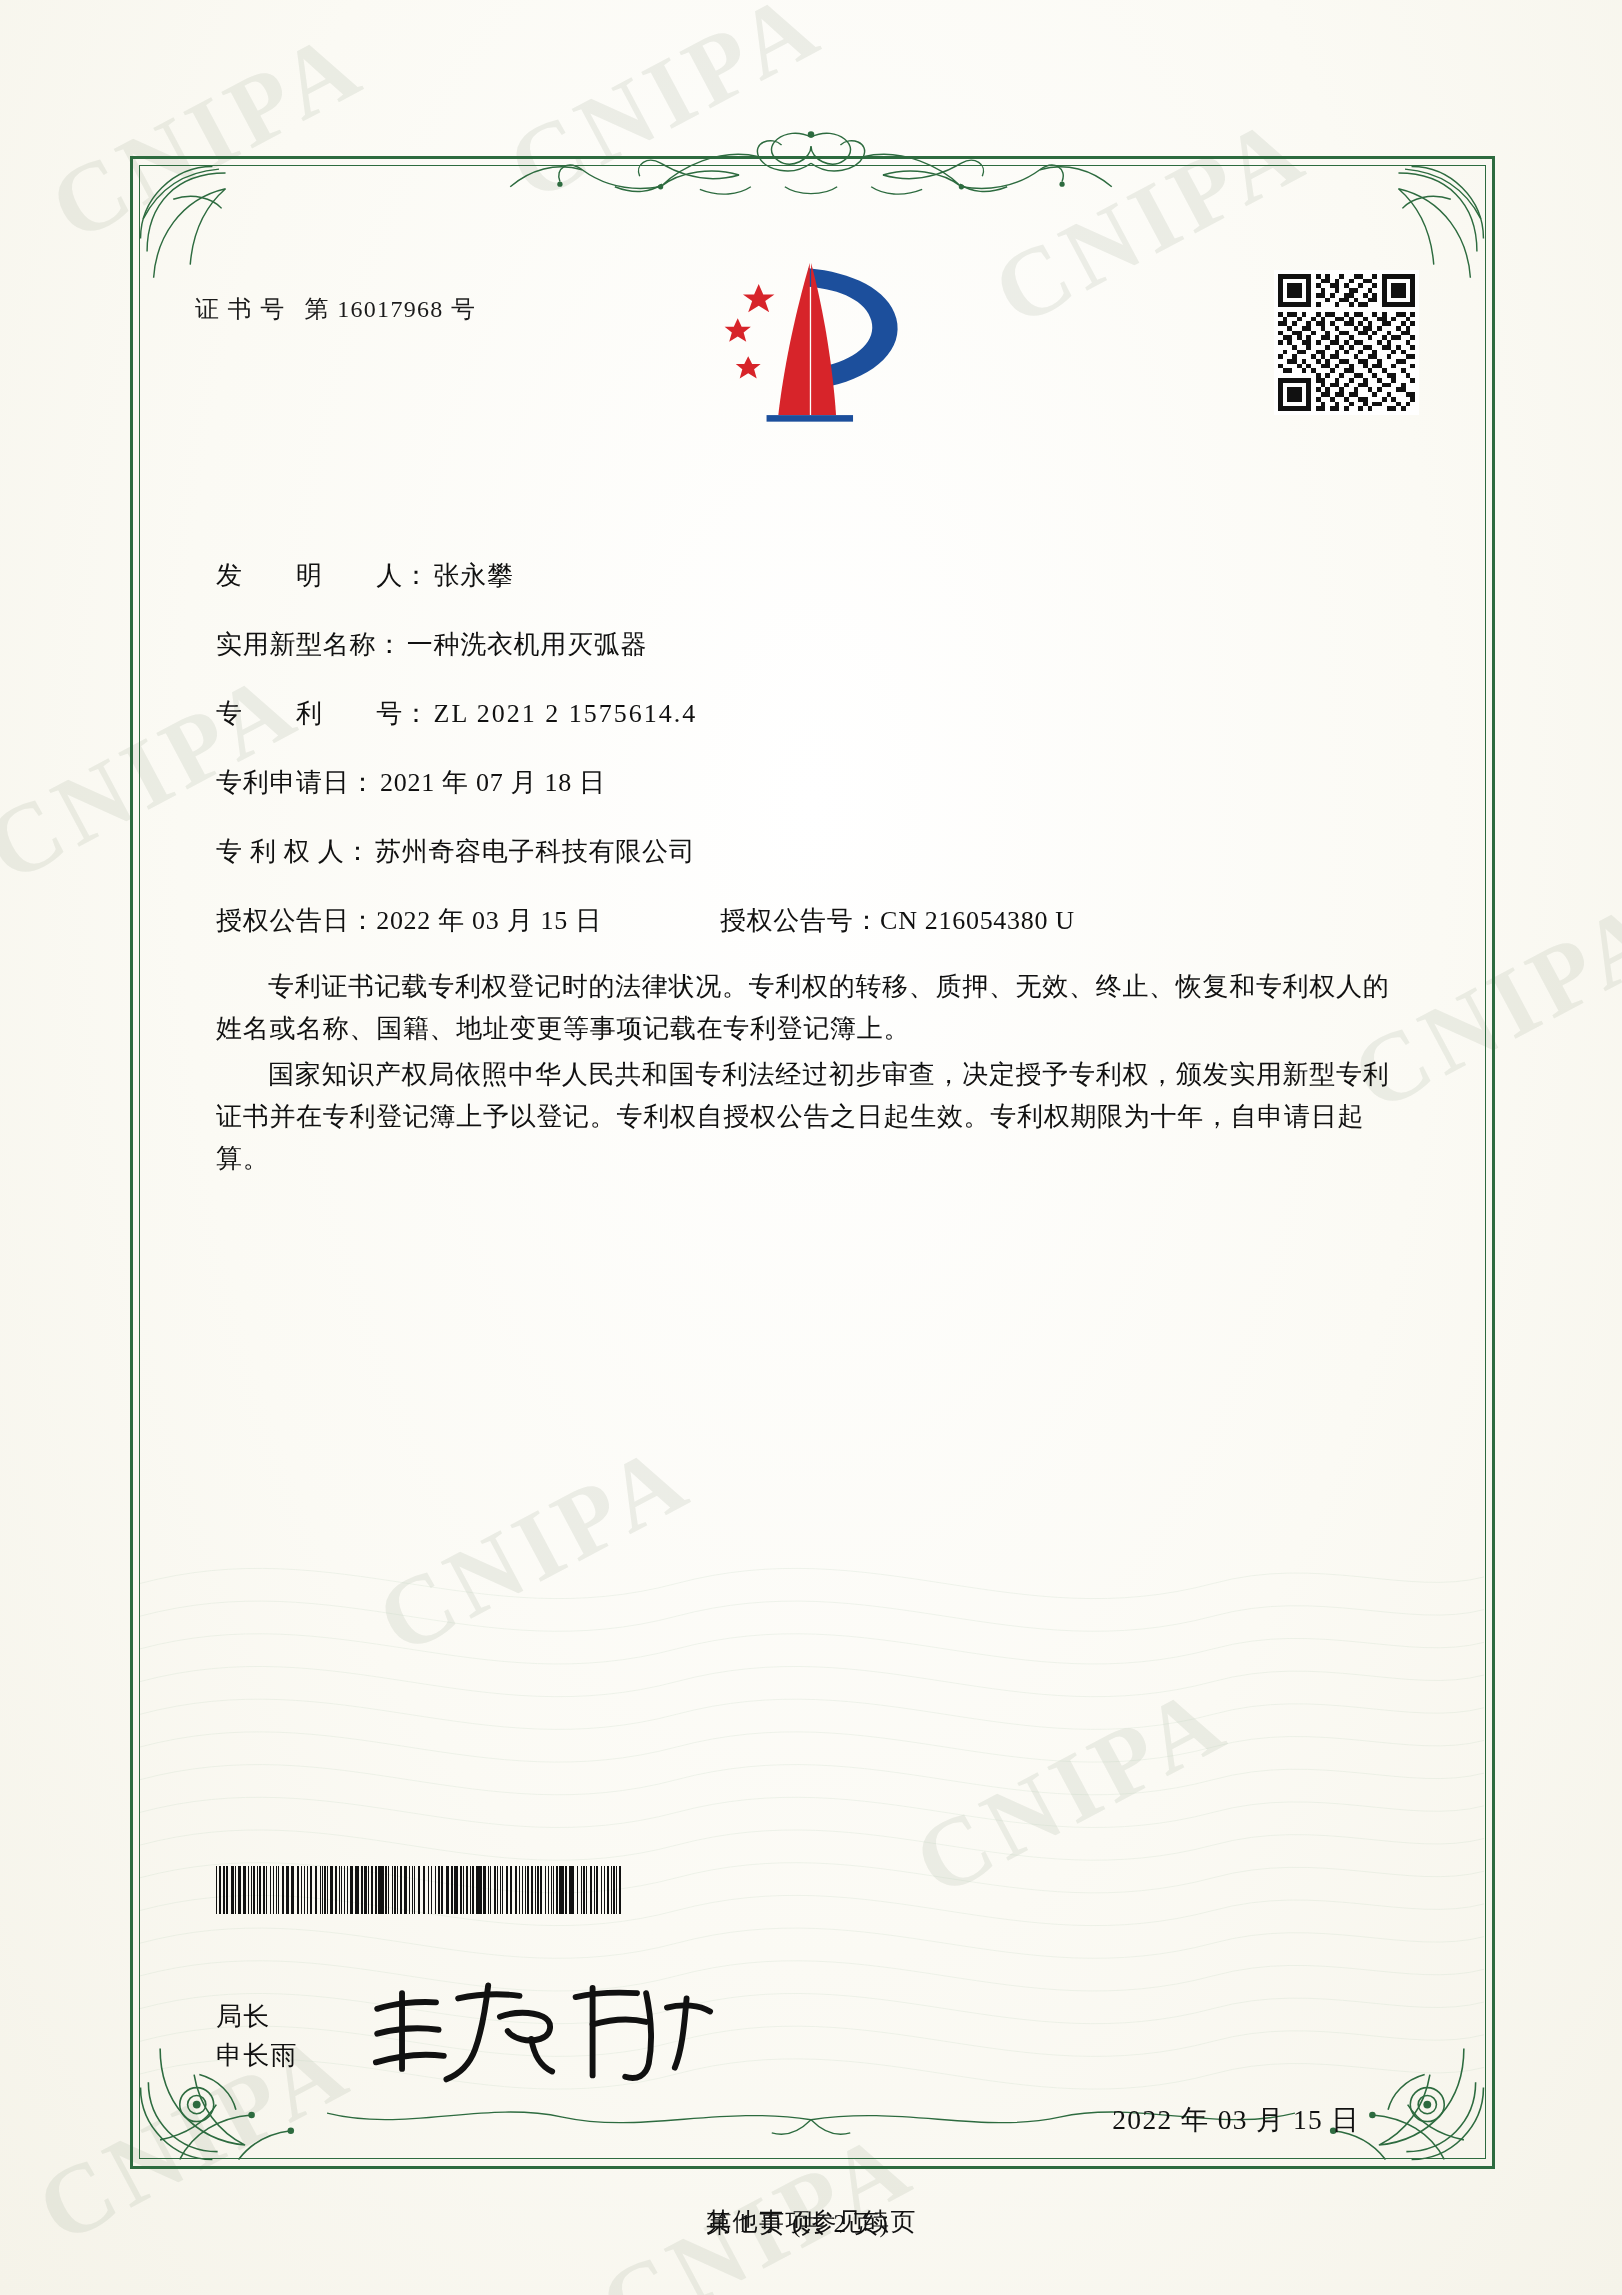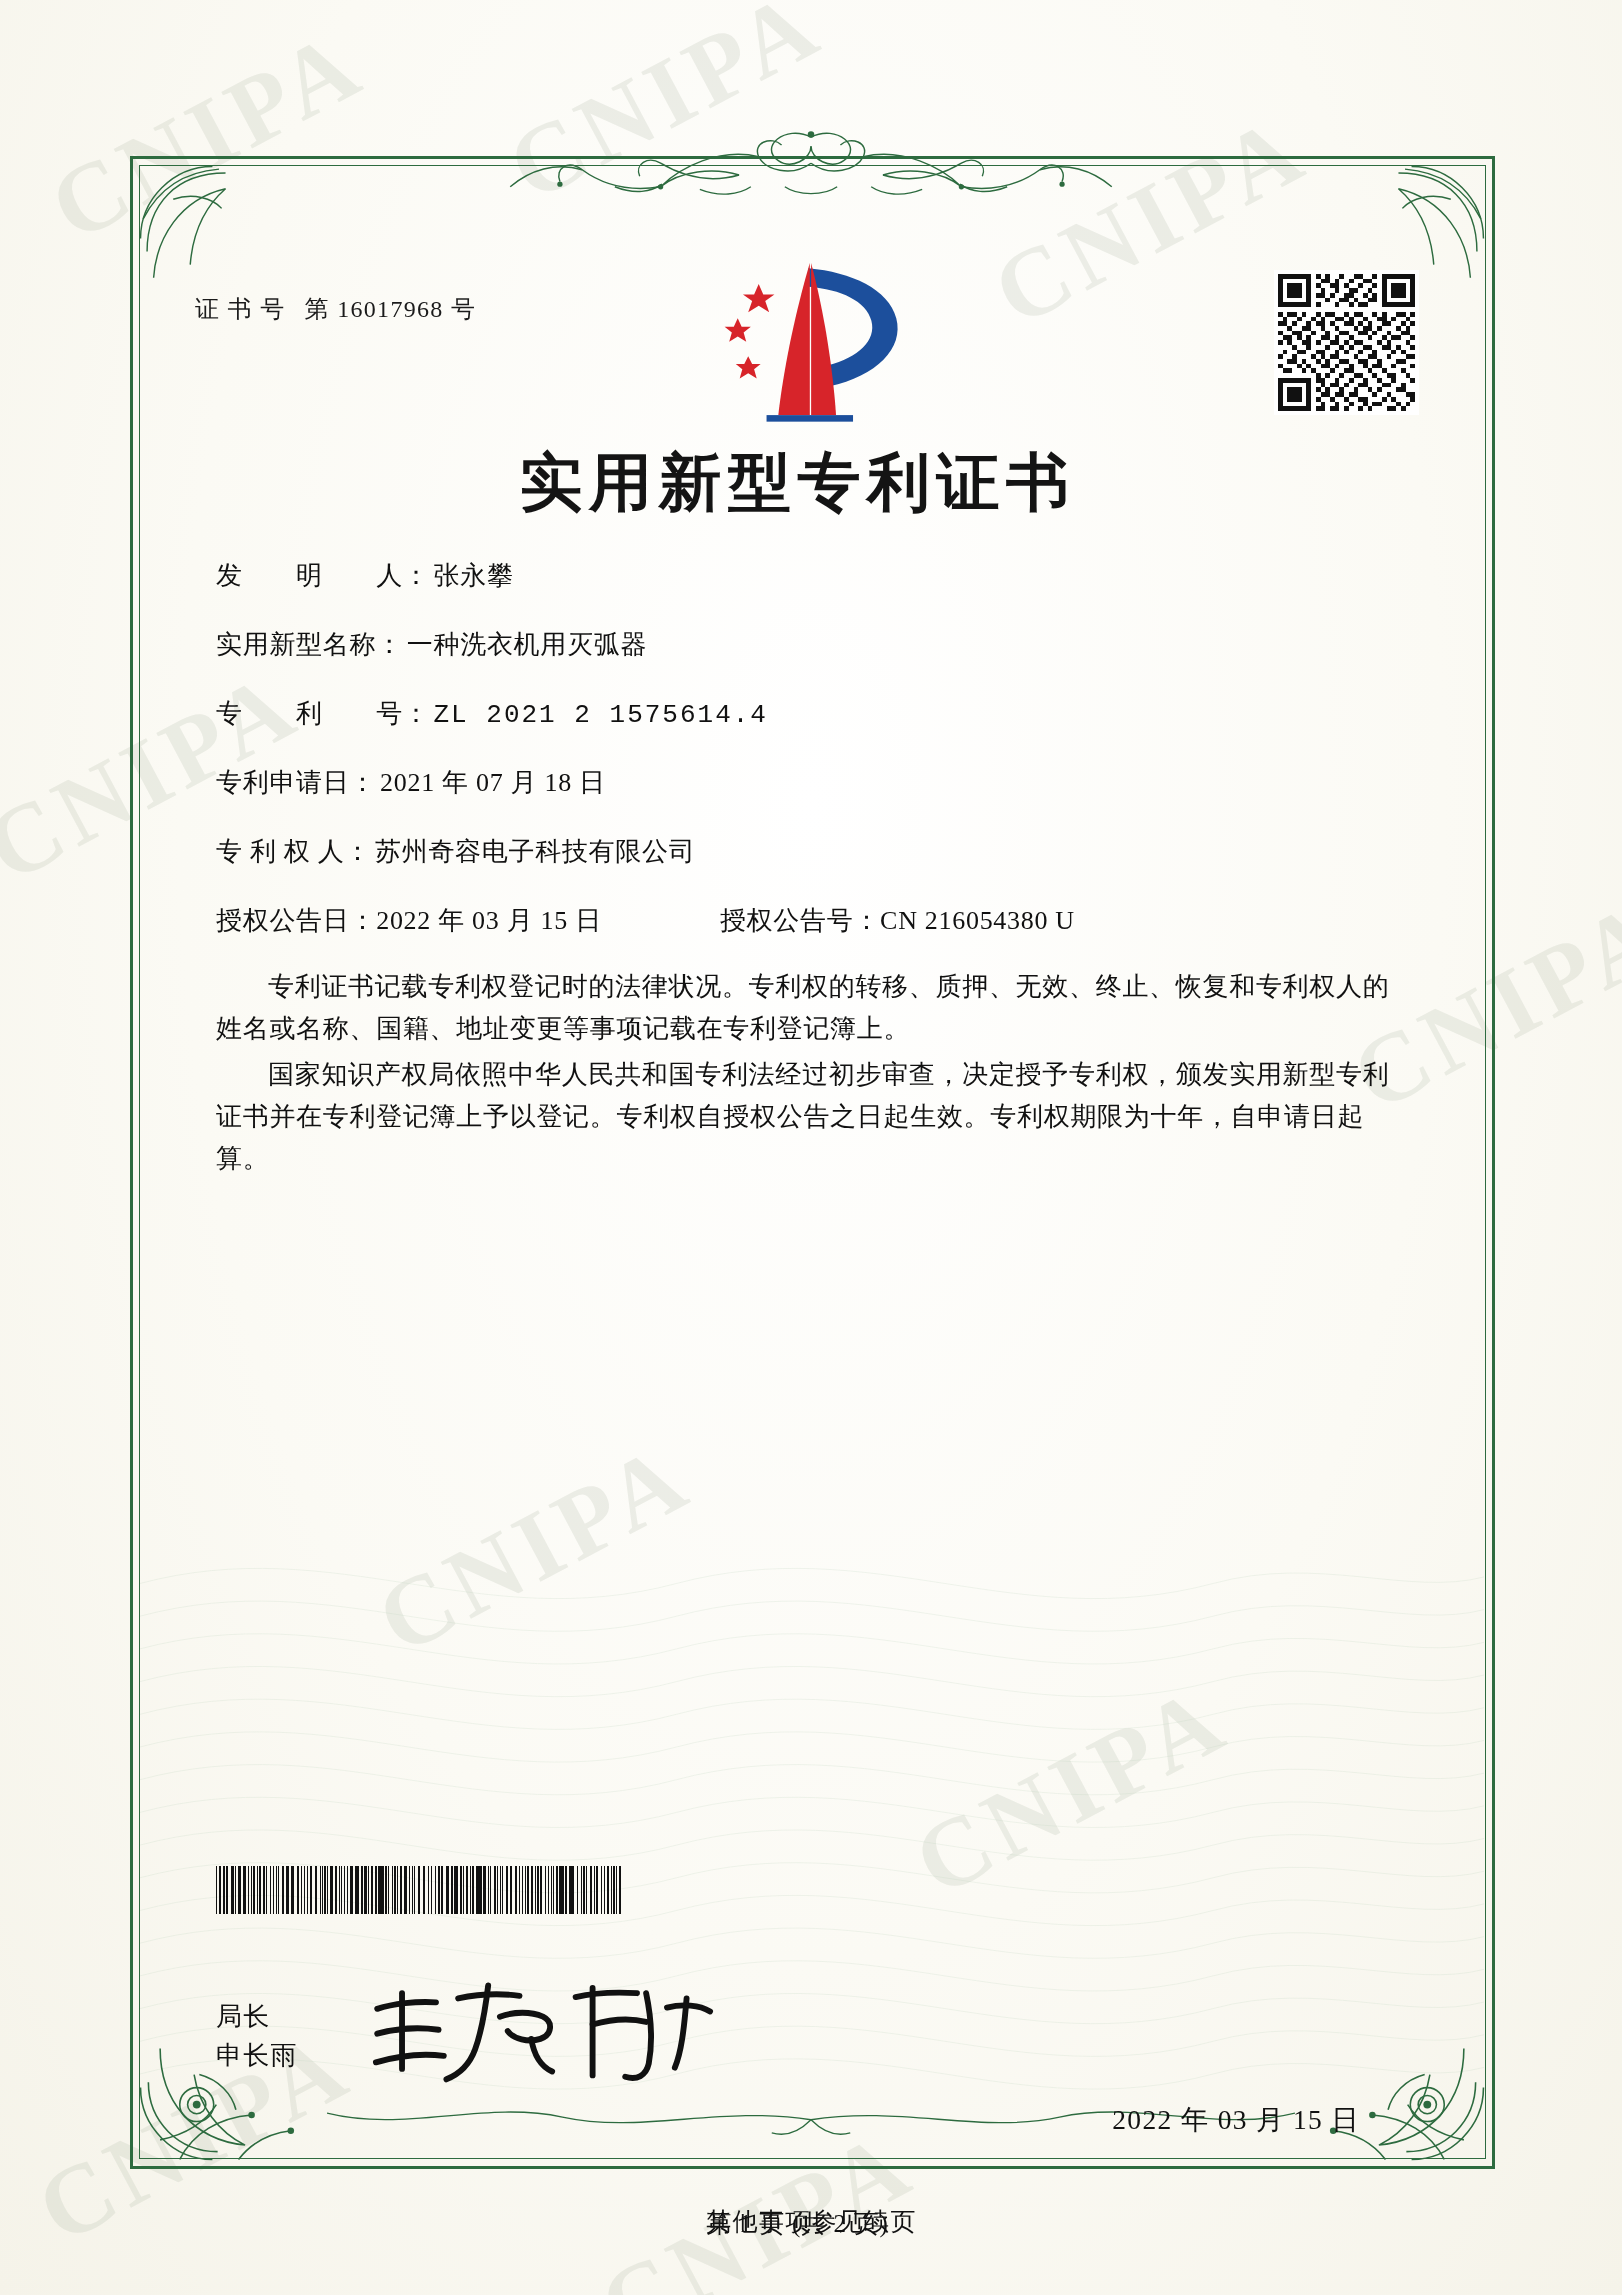--- a/index.html
+++ b/index.html
@@ -137,21 +137,21 @@
     letter-spacing: 0.7px;
     white-space: nowrap;
   }
   .field .lbl {
     flex: 0 0 auto;
   }
   .field .val {
     margin-left: 3.9px;
   }
   .field .val.mono {
-    font-family: Liberation Mono, monospace;
+    font-family: Liberation Serif, serif;
     letter-spacing: 2px;
   }
   .field-row-2 {
     display: flex;
     align-items: baseline;
     font-size: 26px;
     color: #111;
     margin-bottom: 27.5px;
     letter-spacing: 0.7px;
   }
@@ -639,21 +639,20 @@
         <g fill="#d7242a">
           <polygon points="120,52 127,68 144,68 130,78 136,95 120,85 104,95 110,78 96,68 113,68"></polygon>
           <polygon points="88,104 94,117 108,117 97,126 101,140 88,132 75,140 79,126 68,117 82,117"></polygon>
           <polygon points="104,162 110,174 123,174 113,182 117,196 104,188 91,196 95,182 85,174 98,174"></polygon>
         </g>
 
         <rect x="132" y="252" width="132" height="10" fill="#1c4f9c"></rect>
       </svg>
     </div>
 
-    <div class="title">实用新型专利证书</div>
 
     <div class="fields">
 
       <div class="field">
         <span class="lbl">发　　明　　人：</span>
         <span class="val">张永攀</span>
       </div>
 
       <div class="field">
         <span class="lbl">实用新型名称：</span>

